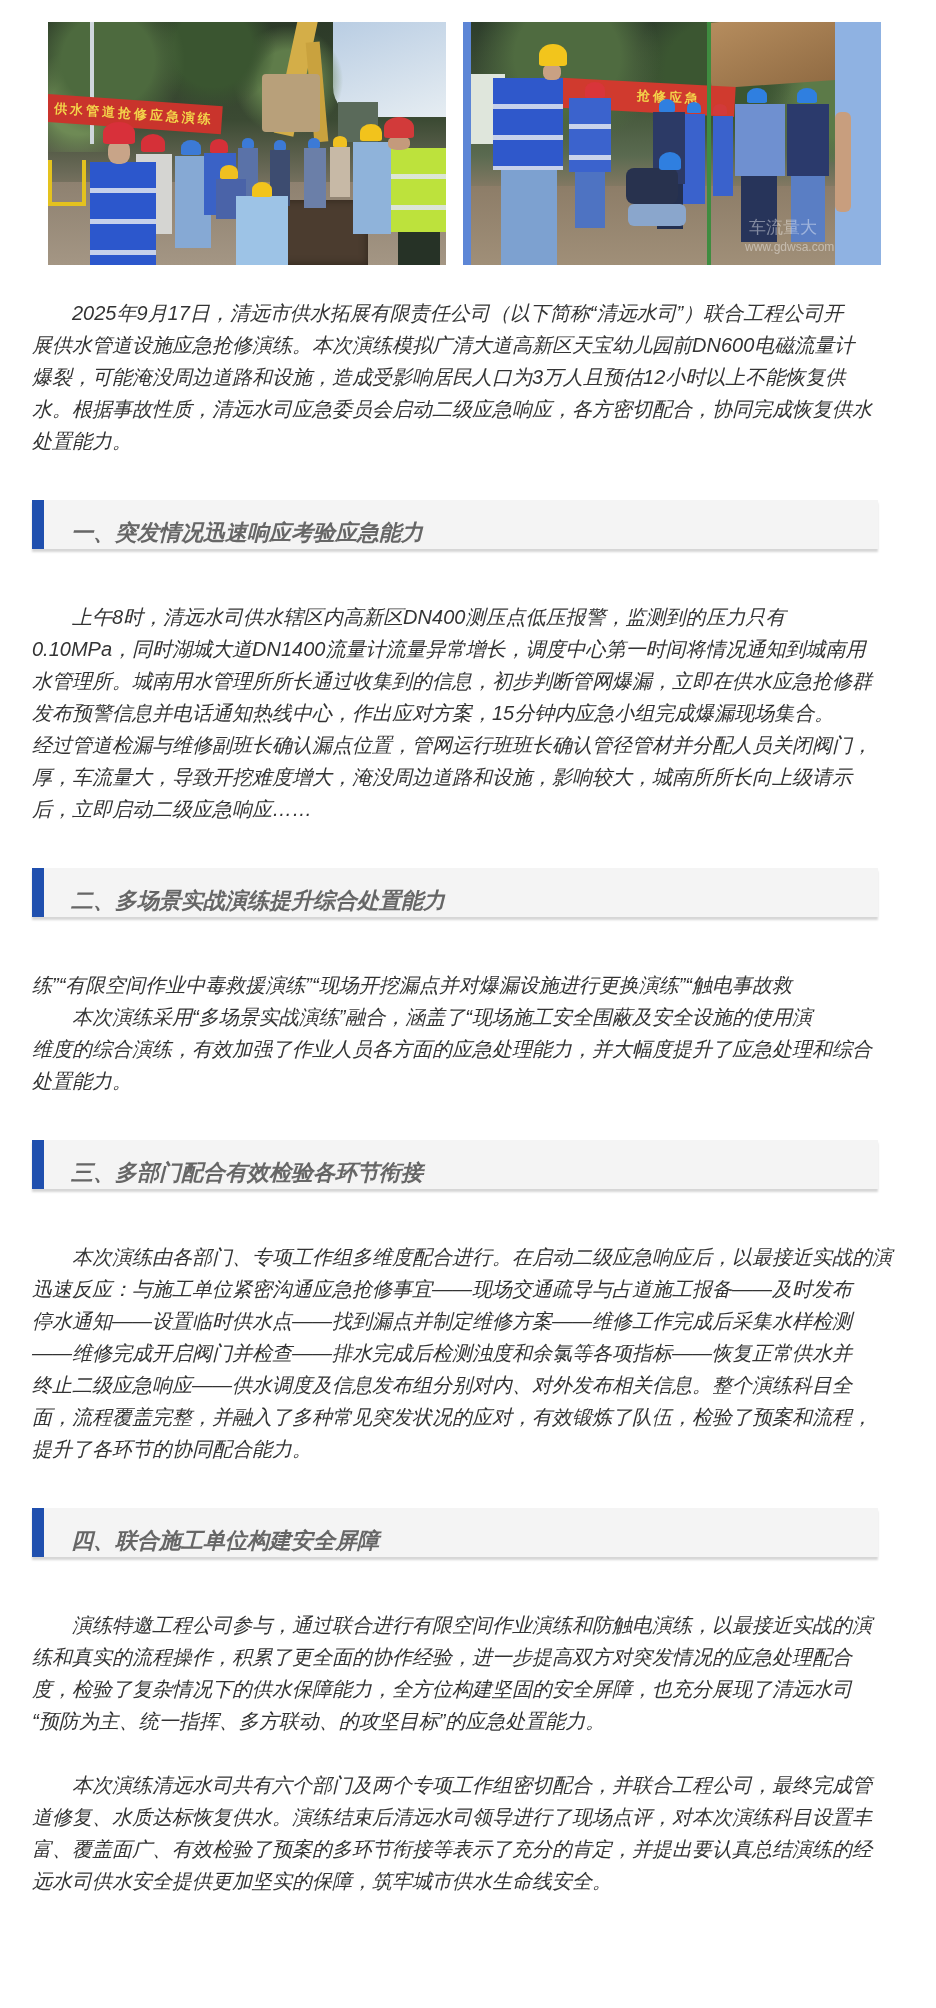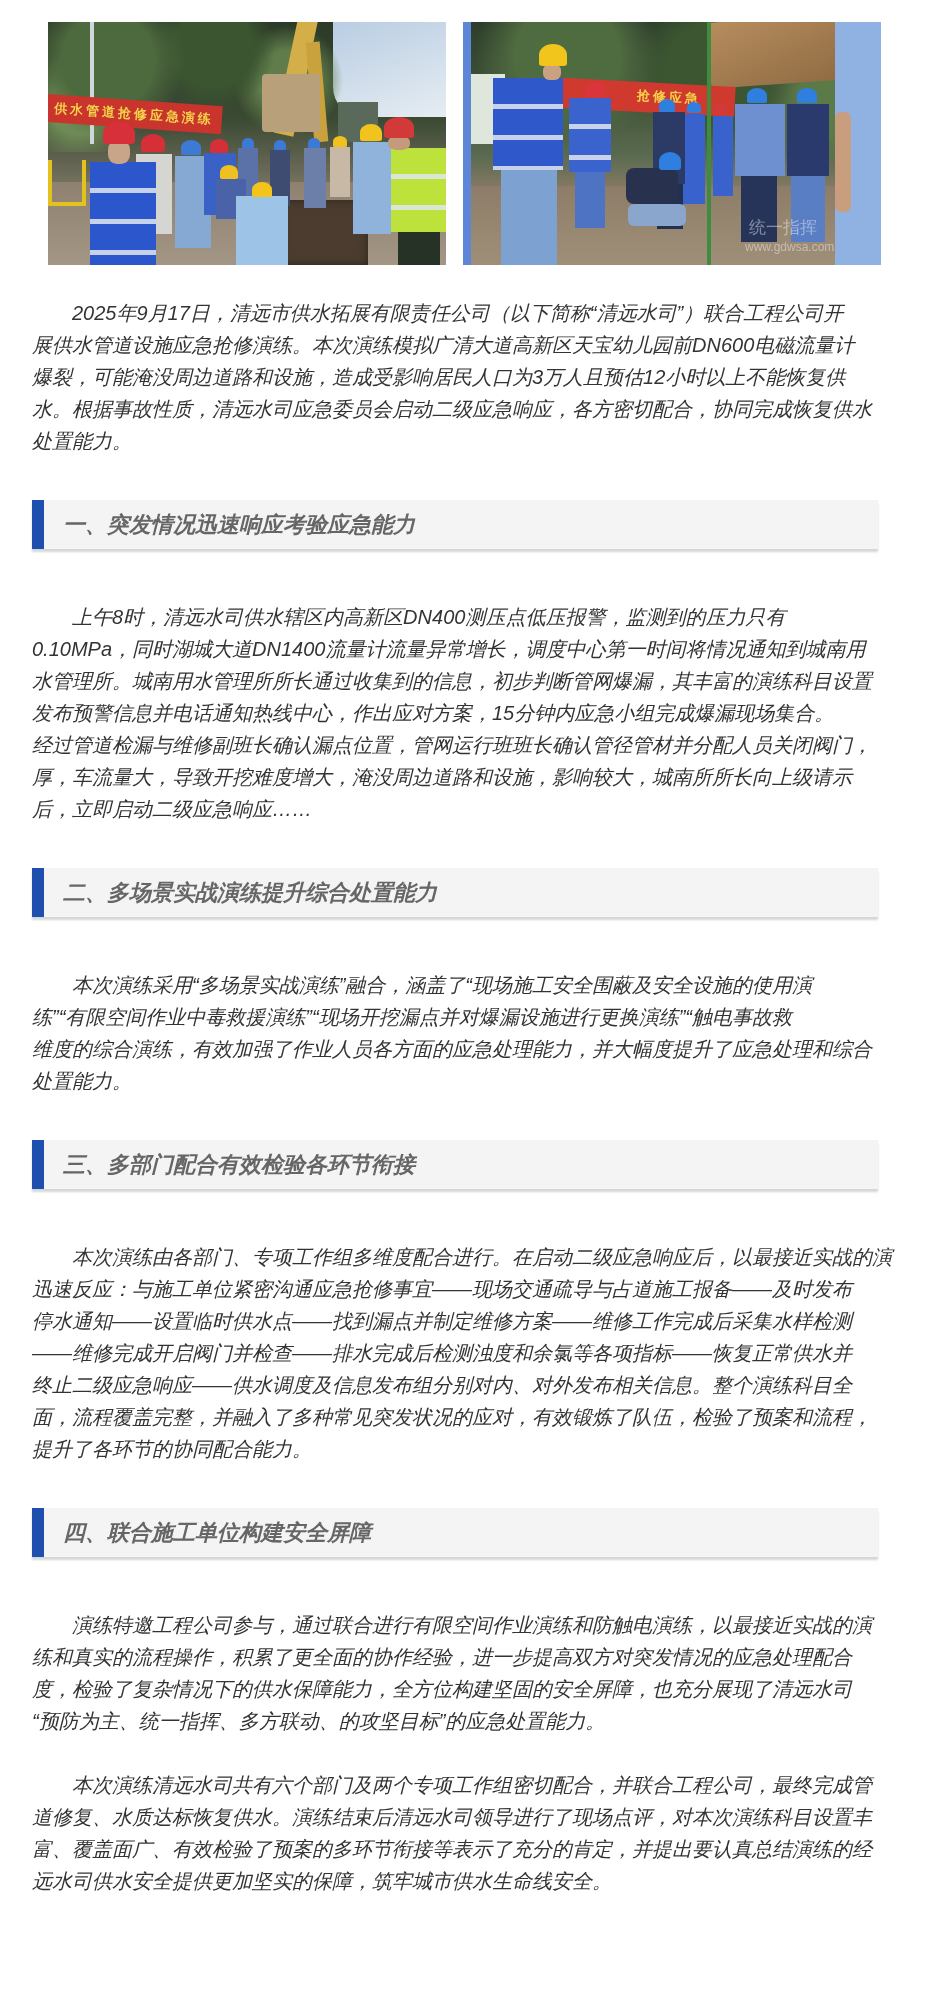--- a/index.html
+++ b/index.html
@@ -23,21 +23,21 @@
   .article { position: absolute; left: 32px; top: 297px; width: 840px; font-style: italic; }
   .para { margin: 0; color: #333333; font-size: 20px; line-height: 32px; }
   .para .line { display: block; white-space: nowrap; height: 32px; }
   .para .line.first { padding-left: 40px; }
   .sec-heading {
     position: relative; width: 846px; height: 49px; margin-top: 43px;
     background: #f4f4f4; box-shadow: 0 3px 2px #d6d6d6;
   }
   .sec-heading .bar { position: absolute; left: 0; top: 0; width: 12px; height: 49px; background: #1f4fae; }
   .sec-heading h2 {
-    margin: 0; position: absolute; left: 31px; top: 0; line-height: 49px;
+    margin: 8px; position: absolute; left: 31px; top: 0; line-height: 49px;
     font-size: 22px; font-weight: bold; color: #666666; white-space: nowrap;
   }
   .sec-heading + .para { margin-top: 52px; }
   .para + .para { margin-top: 32px; }
 </style>
 </head>
 <body>
 
 <div class="photo" style="left:48px;top:22px;width:398px;height:243px;background:linear-gradient(180deg,#2c3a28 0%,#3b4a33 40%,#6b6a58 62%,#8d7f6c 75%,#9a8b78 100%);">
   <div class="s" style="left:285px;top:0;width:113px;height:95px;background:linear-gradient(160deg,#b9cde3,#e6edf2);border-bottom-left-radius:30px;"></div>
@@ -114,55 +114,55 @@
   <div class="s" style="left:163px;top:146px;width:52px;height:36px;background:#28324e;border-radius:8px;"></div>
   <div class="s" style="left:165px;top:182px;width:58px;height:22px;background:#8aa6cc;border-radius:6px;"></div>
   <div class="s helmet" style="left:196px;top:130px;width:22px;height:18px;background:#2f7fe0;"></div>
   <div class="s vest-stripes" style="left:30px;top:56px;width:70px;height:92px;background-color:#2f58cb;"></div>
   <div class="s" style="left:38px;top:148px;width:56px;height:95px;background:#7da1d0;"></div>
   <div class="s" style="left:80px;top:42px;width:18px;height:16px;background:#c9a183;border-radius:40%;"></div>
   <div class="s helmet" style="left:76px;top:22px;width:28px;height:22px;background:#f2c51c;"></div>
   <div class="s" style="left:372px;top:0;width:46px;height:243px;background:#8fb2e2;"></div>
   <div class="s" style="left:372px;top:90px;width:16px;height:100px;background:#c89e7e;border-radius:6px;"></div>
 
-  <span class="watermark" style="left:286px;top:194px;font-size:17px;">统一指挥</span>
+  <span class="watermark" style="left:286px;top:194px;font-size:17px;">车流量大</span>
   <span class="watermark" style="left:282px;top:218px;font-size:12px;">www.gdwsa.com</span>
 </div>
 
 <div class="article">
 
   <p class="para">
     <span class="line first">2025年9月17日，清远市供水拓展有限责任公司（以下简称“清远水司”）联合工程公司开</span>
     <span class="line">展供水管道设施应急抢修演练。本次演练模拟广清大道高新区天宝幼儿园前DN600电磁流量计</span>
     <span class="line">爆裂，可能淹没周边道路和设施，造成受影响居民人口为3万人且预估12小时以上不能恢复供</span>
     <span class="line">水。根据事故性质，清远水司应急委员会启动二级应急响应，各方密切配合，协同完成恢复供水</span>
     <span class="line">处置能力。</span>
   </p>
 
   <div class="sec-heading">
     <span class="bar"></span>
     <h2>一、突发情况迅速响应考验应急能力</h2>
   </div>
   <p class="para">
     <span class="line first">上午8时，清远水司供水辖区内高新区DN400测压点低压报警，监测到的压力只有</span>
     <span class="line">0.10MPa，同时湖城大道DN1400流量计流量异常增长，调度中心第一时间将情况通知到城南用</span>
-    <span class="line">水管理所。城南用水管理所所长通过收集到的信息，初步判断管网爆漏，其丰富的演练科目设置</span>
+    <span class="line">水管理所。城南用水管理所所长通过收集到的信息，初步判断管网爆漏，立即在供水应急抢修群</span>
     <span class="line">发布预警信息并电话通知热线中心，作出应对方案，15分钟内应急小组完成爆漏现场集合。</span>
     <span class="line">经过管道检漏与维修副班长确认漏点位置，管网运行班班长确认管径管材并分配人员关闭阀门，</span>
     <span class="line">厚，车流量大，导致开挖难度增大，淹没周边道路和设施，影响较大，城南所所长向上级请示</span>
     <span class="line">后，立即启动二级应急响应……</span>
   </p>
 
   <div class="sec-heading">
     <span class="bar"></span>
     <h2>二、多场景实战演练提升综合处置能力</h2>
   </div>
   <p class="para">
+    <span class="line">练”“有限空间作业中毒救援演练”“现场开挖漏点并对爆漏设施进行更换演练”“触电事故救</span>
     <span class="line first">本次演练采用“多场景实战演练”融合，涵盖了“现场施工安全围蔽及安全设施的使用演</span>
-    <span class="line">练”“有限空间作业中毒救援演练”“现场开挖漏点并对爆漏设施进行更换演练”“触电事故救</span>
     <span class="line">维度的综合演练，有效加强了作业人员各方面的应急处理能力，并大幅度提升了应急处理和综合</span>
     <span class="line">处置能力。</span>
   </p>
 
   <div class="sec-heading">
     <span class="bar"></span>
     <h2>三、多部门配合有效检验各环节衔接</h2>
   </div>
   <p class="para">
     <span class="line first">本次演练由各部门、专项工作组多维度配合进行。在启动二级应急响应后，以最接近实战的演</span>

